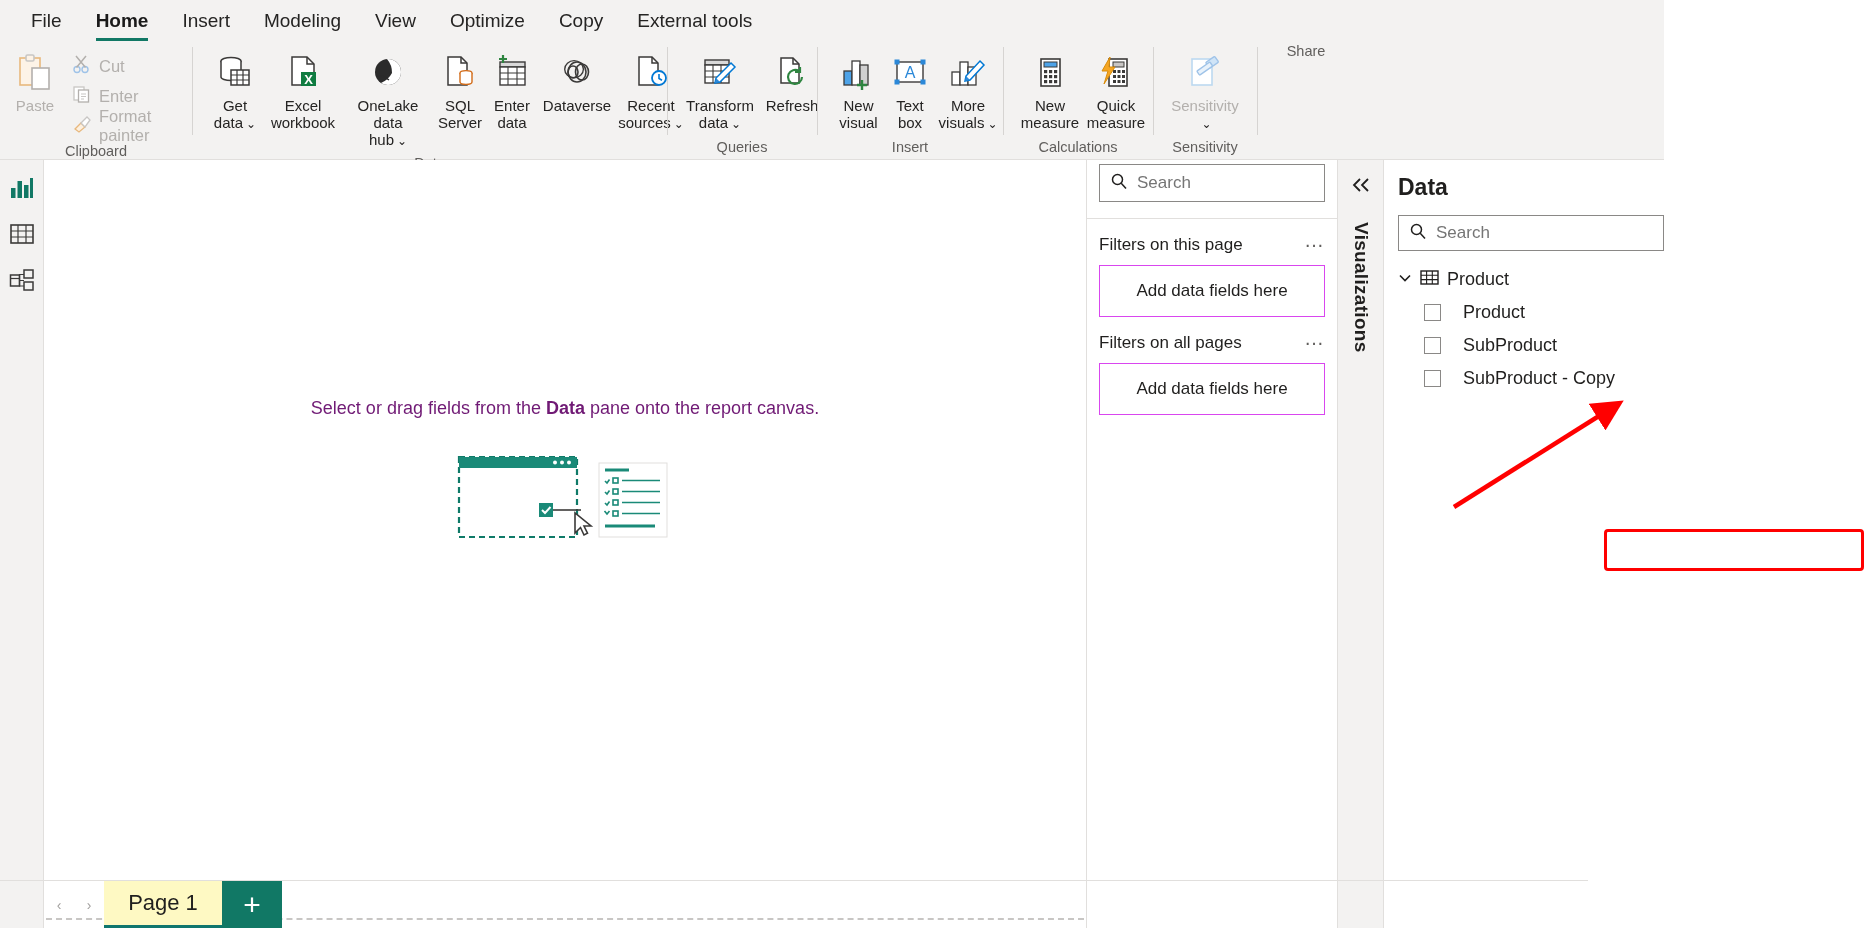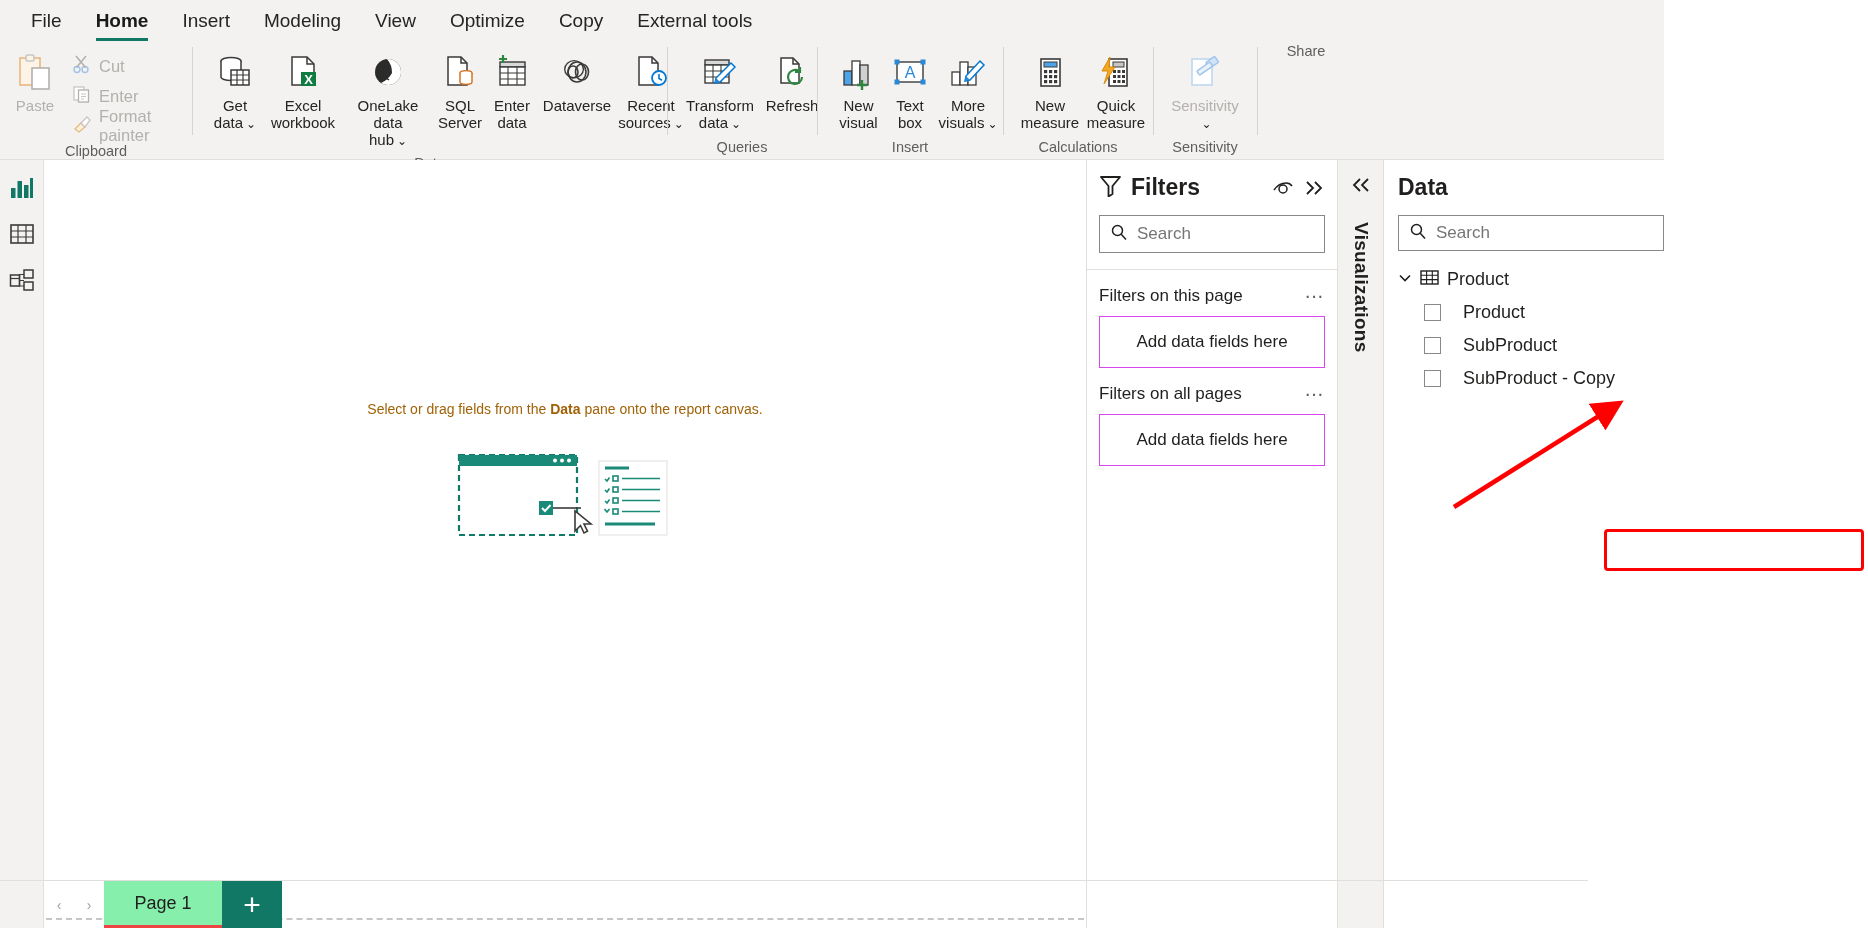--- a/index.html
+++ b/index.html
@@ -84,21 +84,21 @@
     display: flex; align-items: center; justify-content: center;
   }
   .canvas-dashed {
     position: absolute; left: 2px; right: 2px; top: 0; bottom: 8px;
     border-bottom: 2px dashed #c8c6c4;
   }
   .empty {
     text-align: center; position: relative; top: -70px;
   }
   .empty h2 { font-size: 23px; color: #201f1e; font-weight: bold; margin-bottom: 20px; }
-  .empty p  { font-size: 14px; color: #a16207; }
+  .empty p  { font-size: 18px; color: #701a75; }
   .empty p b { font-weight: bold; }
   .illus { margin-top: 36px; display: flex; justify-content: center; }
 
   
   .filters {
     width: 252px; background: #ffffff; border-left: 1px solid #e1dfdd;
     border-right: 1px solid #e1dfdd; display: flex; flex-direction: column;
   }
   .filters-head {
     display: flex; align-items: center; padding: 14px 12px 10px 12px; gap: 9px;
@@ -174,22 +174,22 @@
   }
   .arrow-svg { position: absolute; left: 1440px; top: 392px; pointer-events: none; }
 
   .pagenav {
     position: absolute; left: 44px; bottom: 0; display: flex; align-items: center;
     height: 47px; gap: 0;
   }
   .navarrow { width: 30px; text-align: center; font-size: 14px; color: #a19f9d; cursor: default;}
   .pagetab {
     height: 47px; min-width: 118px; display: flex; align-items: center;
-    justify-content: center; font-size: 18px; color: #201f1e;
-    border-bottom: 3px solid #ef4444; background: #86efac; cursor: default;
+    justify-content: center; font-size: 22px; color: #201f1e;
+    border-bottom: 3px solid #0f766e; background: #fef9c3; cursor: default;
     padding: 0 18px;
   }
   .addpage {
     width: 60px; height: 47px; background: #117865; color: #fff;
     display: flex; align-items: center; justify-content: center;
     font-size: 30px; font-weight: 300; cursor: default;
   }
   .bottomline {
     position: absolute; left: 0; bottom: 47px; width: 1588px; height: 1px;
     background: #e1dfdd;
@@ -557,39 +557,20 @@
                 <rect x="156" y="56" width="5" height="5"></rect>
                 <path d="M165 58.5h38"></path>
             </g>
             <path d="M148 71h50" stroke="#1a8a78" stroke-width="3"></path>
           </svg>
         </div>
       </div>
     </div>
 
     <div class="filters">
-      <div class="filters-head">
-        <span>
-          <svg width="23" height="23" viewBox="0 0 23 23">
-            <path d="M2 3h19l-7.5 9v8l-4 2.5V12z" fill="#fff" stroke="#201f1e" stroke-width="1.8" stroke-linejoin="round"></path>
-          </svg>
-        </span>
-        <span class="filters-title">Filters</span>
-        <span class="hicon">
-          <svg width="22" height="22" viewBox="0 0 22 22">
-            <path d="M2 13c3.5-5 8.5-7 12-7 2.5 0 5 1.4 6 3" fill="none" stroke="#201f1e" stroke-width="1.5"></path>
-            <circle cx="11" cy="12" r="4" fill="none" stroke="#201f1e" stroke-width="1.5"></circle>
-          </svg>
-        </span>
-        <span class="hicon">
-          <svg width="22" height="22" viewBox="0 0 22 22">
-            <path d="M4 5l6 6-6 6M12 5l6 6-6 6" fill="none" stroke="#201f1e" stroke-width="1.8"></path>
-          </svg>
-        </span>
-      </div>
       <div class="searchbox">
         <span>
           <svg width="18" height="18" viewBox="0 0 18 18">
             <circle cx="7.5" cy="7.5" r="5" fill="none" stroke="#201f1e" stroke-width="1.5"></circle>
             <path d="M11.2 11.2L16 16.5" stroke="#201f1e" stroke-width="1.5"></path>
           </svg>
         </span>
         <input readonly="" placeholder="Search" style="">
       </div>
       <div class="fdivider"></div>

